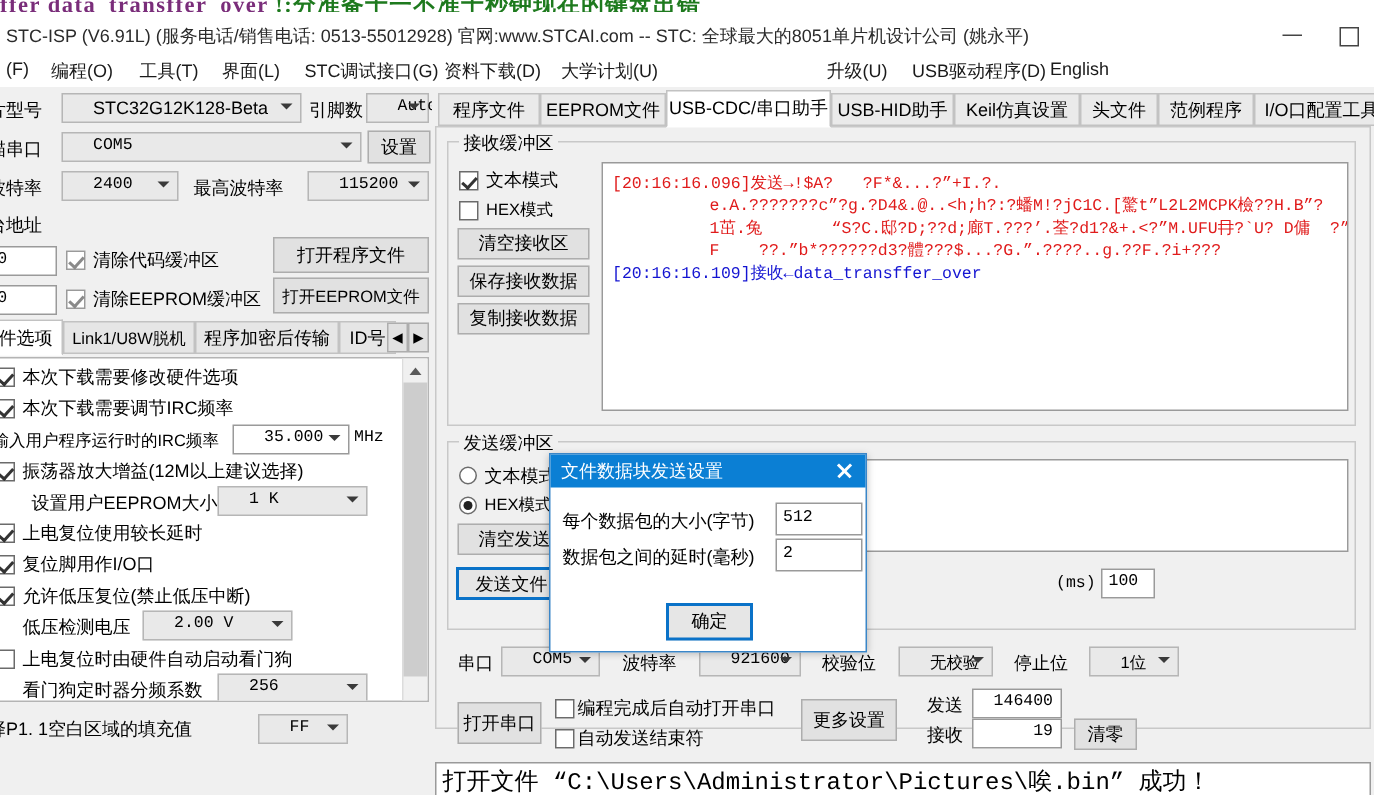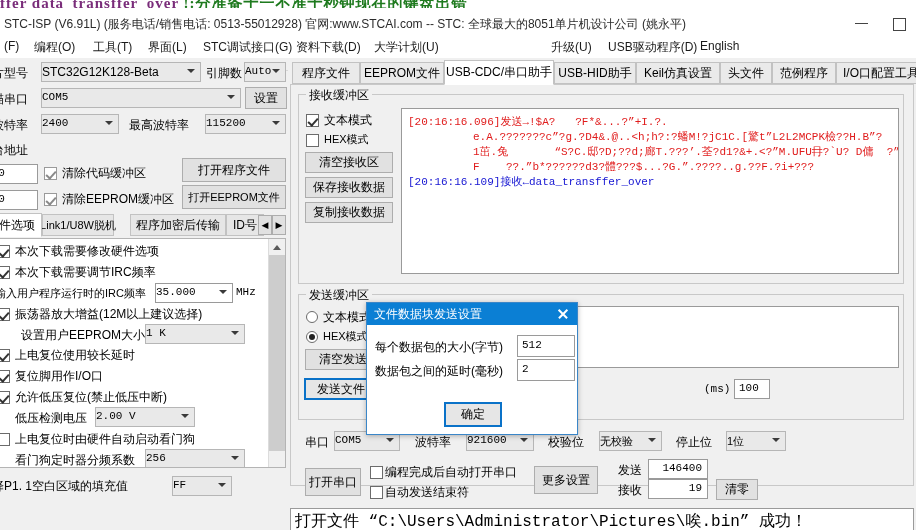--- a/index.html
+++ b/index.html
@@ -41,21 +41,21 @@
   .sep-line{position:absolute;left:0;top:58px;width:916px;height:1px;background:#d8d8d8;}
 
   
   .lbl{position:absolute;white-space:nowrap;font-size:12px;color:#000;}
   .mono{font-family:"Liberation Mono","DejaVu Sans Mono",monospace;}
 
   .combo{
     position:absolute;background:#e9e9e9;border:1px solid #b6b6b6;
     box-sizing:border-box;height:20px;
   }
-  .combo .cv{position:absolute;left:0;top:2px;font-size:12px;white-space:nowrap;overflow:hidden;}
+  .combo .cv{position:absolute;left:20px;top:2px;font-size:12px;white-space:nowrap;overflow:hidden;}
   .combo .car{position:absolute;right:6px;top:6px;width:7px;height:7px;}
   .combo .car:before{
     content:"";position:absolute;left:0;top:0;
     border-left:4px solid transparent;border-right:4px solid transparent;
     border-top:4px solid #3a3a3a;
   }
   .combo.white{background:#ffffff;border:1px solid #9a9a9a;}
 
   .txtbox{
     position:absolute;background:#ffffff;border:1px solid #9a9a9a;
@@ -223,21 +223,21 @@
 
       <div class="txtbox" style="left:-20px;top:132px;width:58px;">
         <div class="tv mono" style="font-size:11px;">000</div>
       </div>
       <div class="chk gray on" style="left:44px;top:135px;"></div>
       <div class="lbl" style="left:62px;top:133px;">清除EEPROM缓冲区</div>
       <div class="btn" style="left:182px;top:127px;width:104px;height:24px;font-size:11px;">打开EEPROM文件</div>
 
       <div class="tabstrip" style="left:0;top:156px;width:285px;height:24px;">
         <div class="tab sel" style="left:-8px;width:50px;">件选项</div>
-        <div class="tab" style="left:42px;width:72px;font-size:11px;">Link1/U8W脱机</div>
+        <div class="tab" style="left:42px;width:88px;font-size:11px;">Link1/U8W脱机</div>
         <div class="tab" style="left:130px;width:96px;">程序加密后传输</div>
         <div class="tab" style="left:226px;width:38px;">ID号</div>
         <div class="btn" style="left:258px;top:1px;width:14px;height:20px;font-size:9px;">◀</div>
         <div class="btn" style="left:272px;top:1px;width:14px;height:20px;font-size:9px;">▶</div>
       </div>
 
       <div class="listbox" style="left:-6px;top:180px;width:292px;height:230px;">
 
         <div class="chk on" style="left:2px;top:6px;"></div>
         <div class="lbl" style="left:20px;top:4px;">本次下载需要修改硬件选项</div>

